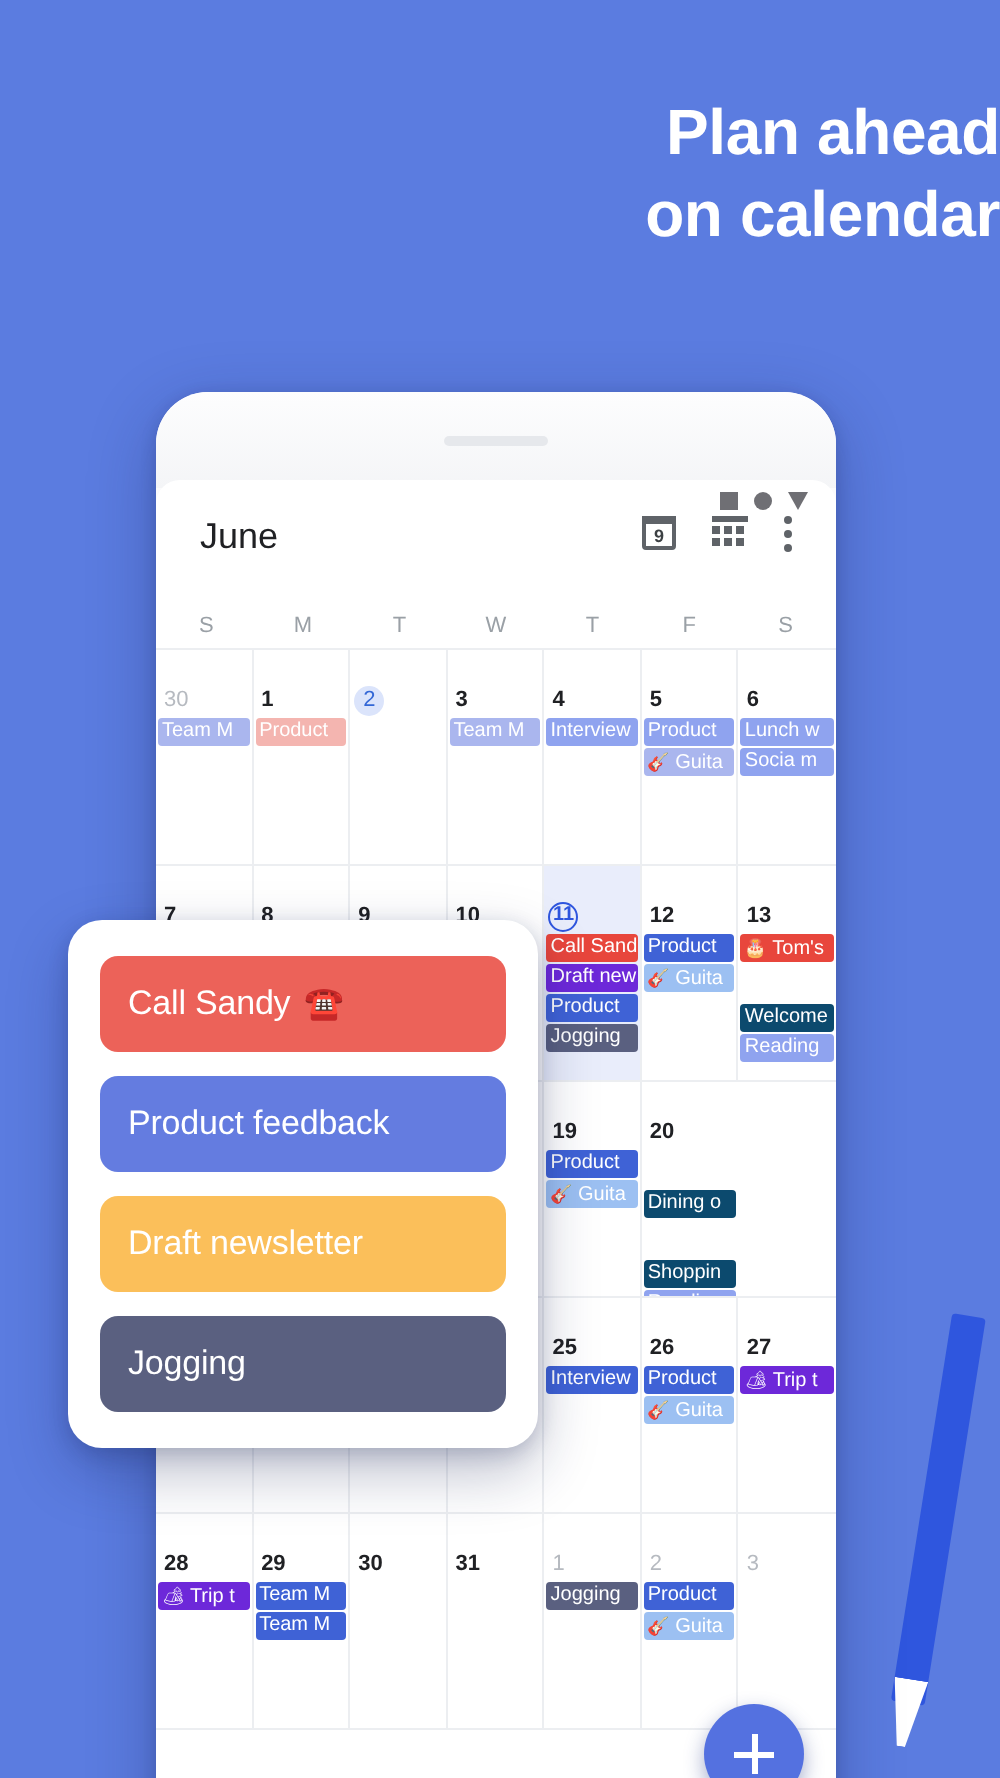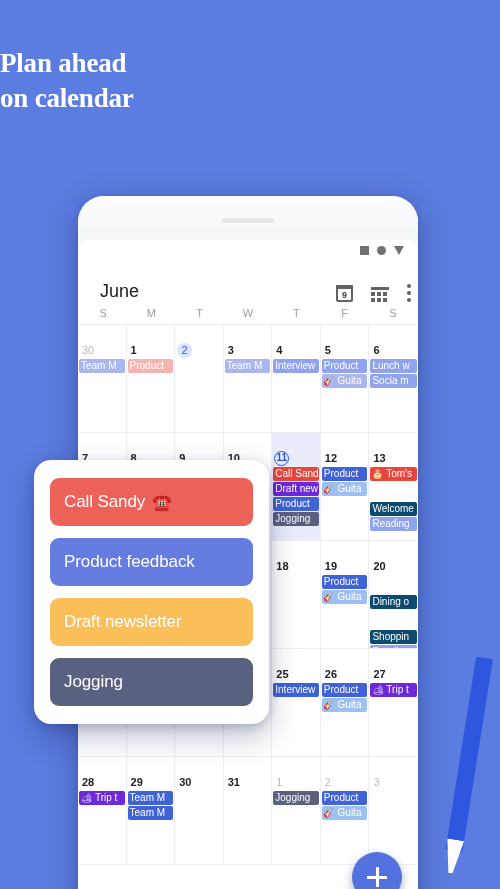--- a/index.html
+++ b/index.html
@@ -13,27 +13,26 @@
     width: 500px; height: 889px;
     background: #5b7ce0;
     overflow: hidden;
   }
 
   
   .headline {
     position: absolute;
     left: 0; top: 46px;
     width: 500px;
-    text-align: left;
+    text-align: right;
     color: #ffffff;
-    font-size: 27px;
+    font-size: 32px;
     font-weight: bold;
     line-height: 1.28;
     letter-spacing: -0.2px;
-    font-family: Liberation Serif, serif;
   }
   .headline .l2 { display: block; }
 
   
   .pen {
     position: absolute;
     right: 2px; top: 658px;
     width: 26px; height: 240px;
     transform: rotate(9deg);
     transform-origin: top center;
@@ -97,22 +96,22 @@
   .st-ci { width: 9px; height: 9px; background: #6f6f74; border-radius: 50%; }
   .st-tr {
     width: 0; height: 0;
     border-left: 5.5px solid transparent;
     border-right: 5.5px solid transparent;
     border-top: 9px solid #6f6f74;
   }
 
   .appbar {
     height: 44px;
-    display: flex; align-items: flex-end;
-    padding: 0 7px 0 22px;
+    display: flex; align-items: flex-start;
+    padding: 0 22px 0 22px;
   }
   .month-title {
     font-size: 18px; color: #202124; font-weight: 400;
     flex: 1;
   }
   .bar-icon { margin-left: 18px; display: flex; align-items: center; }
 
   .cal-ic { position: relative; width: 17px; height: 17px; }
   .cal-ic .frame {
     position: absolute; inset: 0;
@@ -380,23 +379,20 @@
             <div class="daycell">
               <div class="dnum">15</div>
             </div>
             <div class="daycell">
               <div class="dnum">16</div>
             </div>
             <div class="daycell">
               <div class="dnum">17</div>
             </div>
             <div class="daycell">
-              <div class="dnum">18</div>
-            </div>
-            <div class="daycell">
               <div class="dnum">19</div>
               <div class="ev blue"><span>Product</span></div>
               <div class="ev lblue"><span class="emo">🎸 </span><span>Guita</span></div>
             </div>
             <div class="daycell">
               <div class="dnum">20</div>
               <div class="ev dblue"><span>Dining o</span></div>
               <div class="ev dblue"><span>Shoppin</span></div>
               <div class="ev per"><span>Reading</span></div>
             </div>

